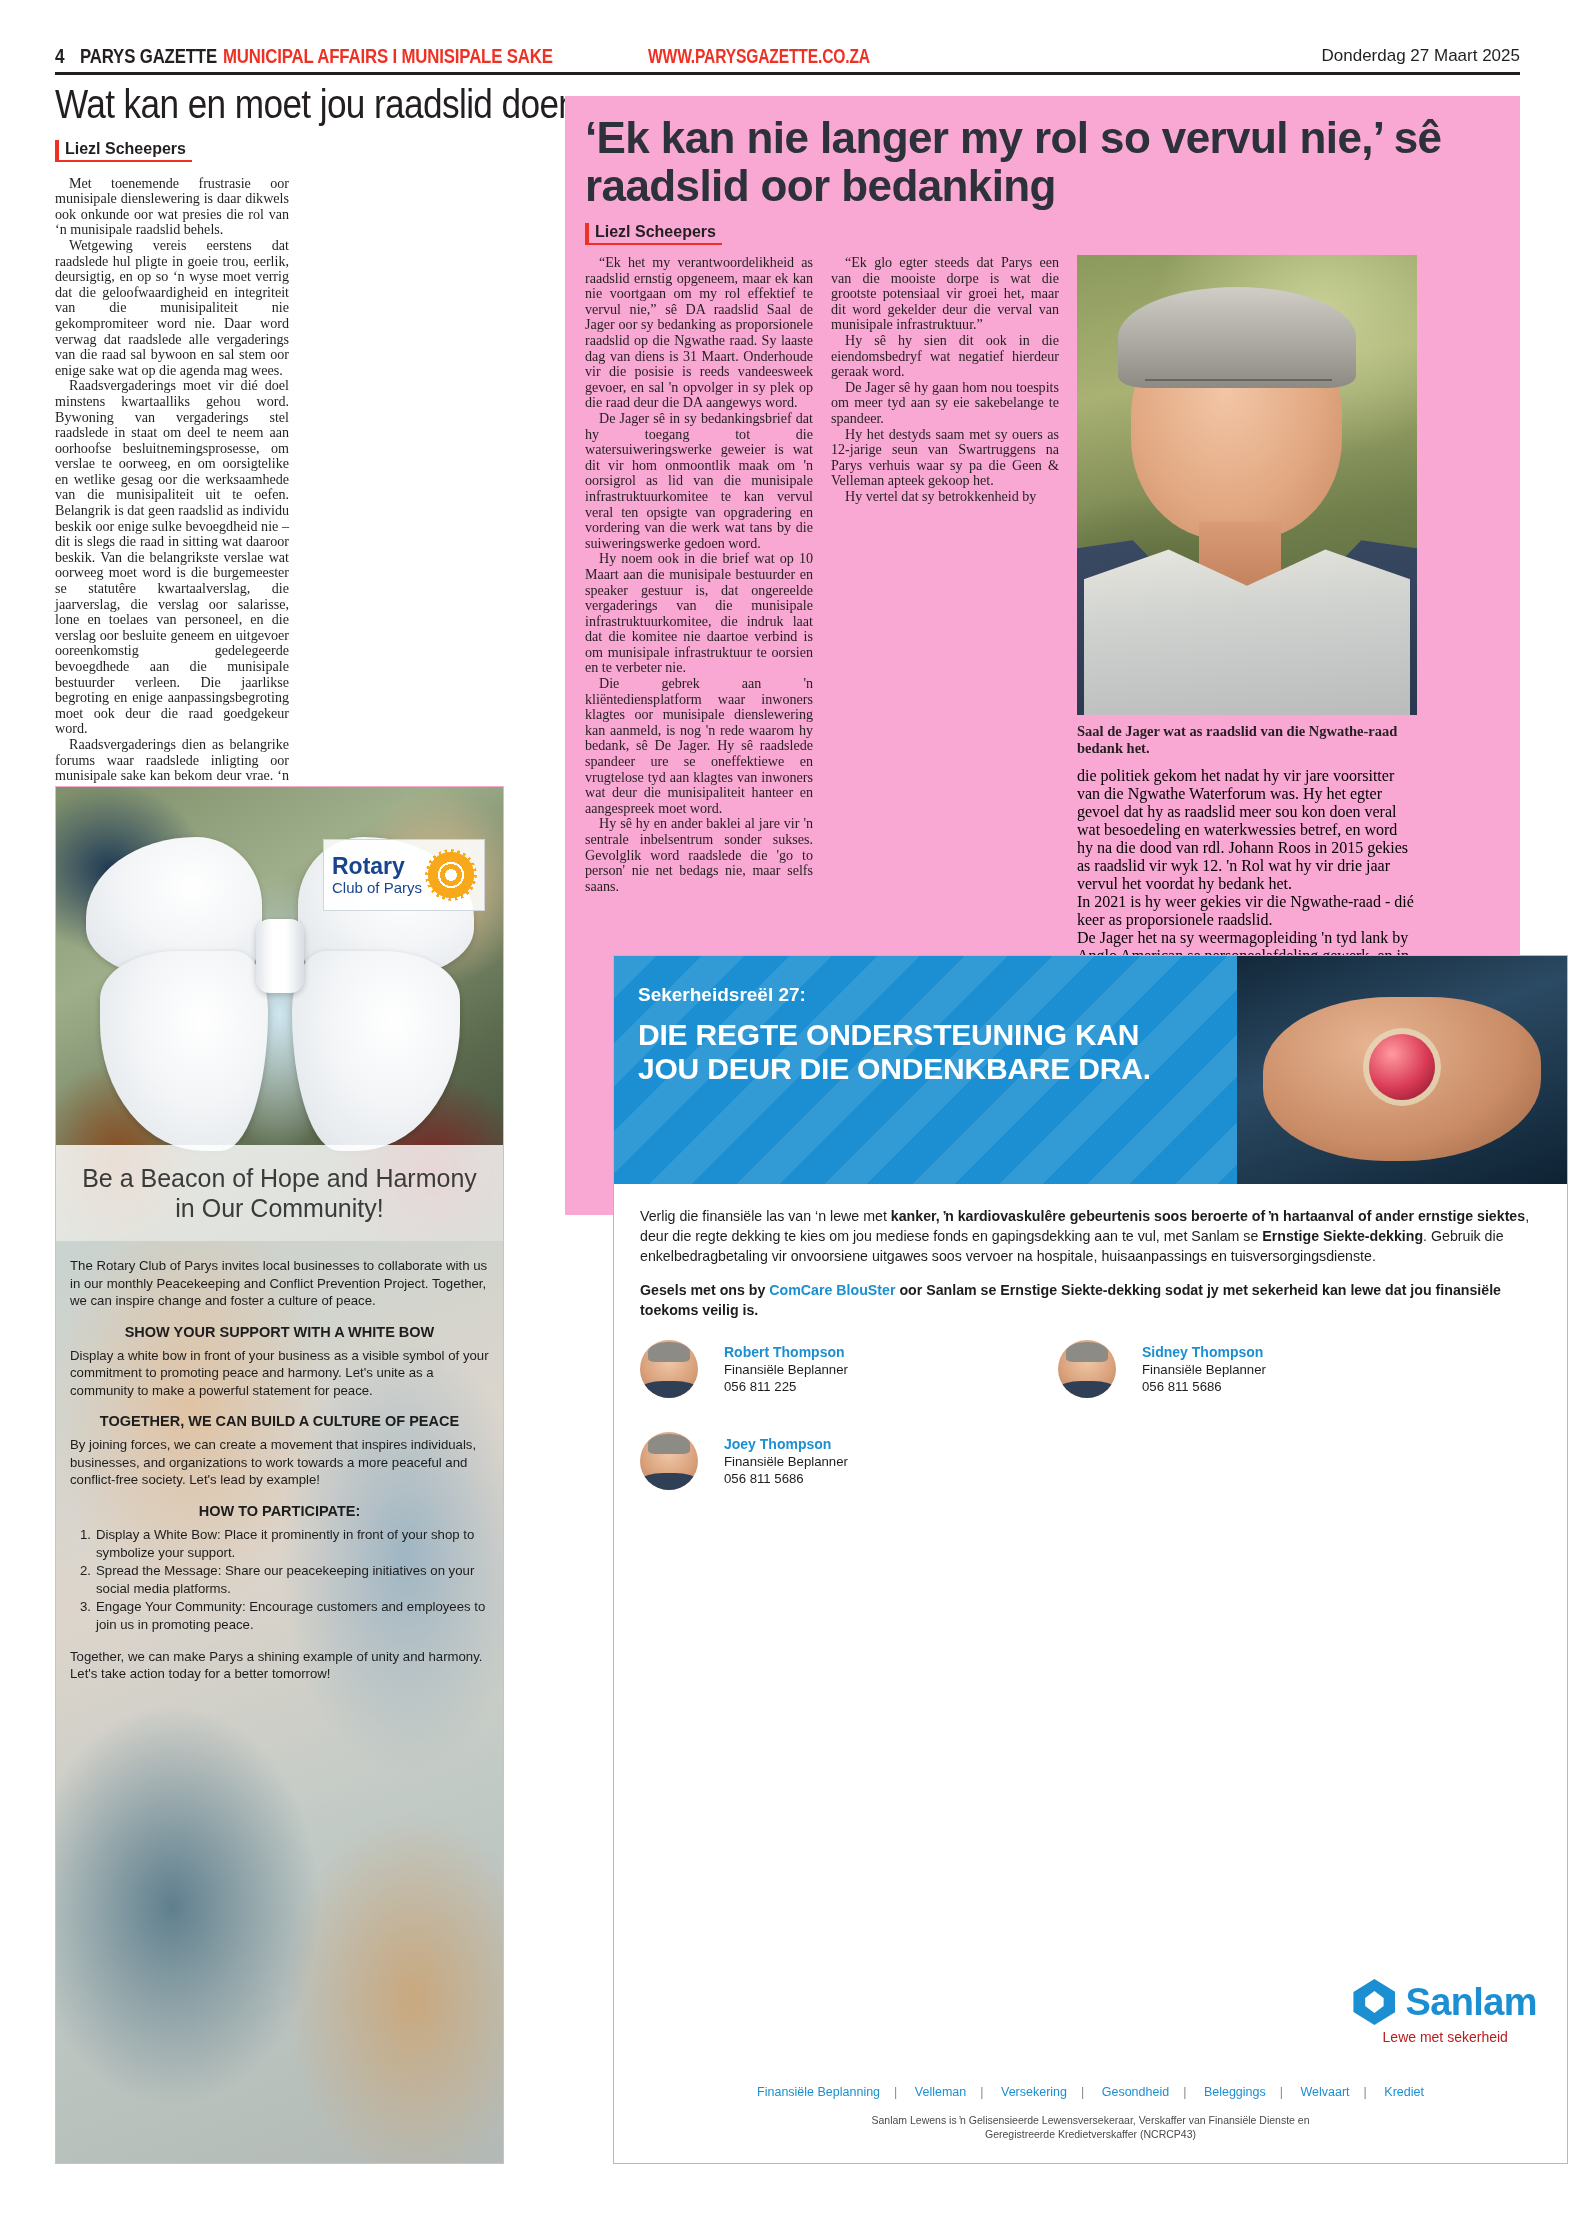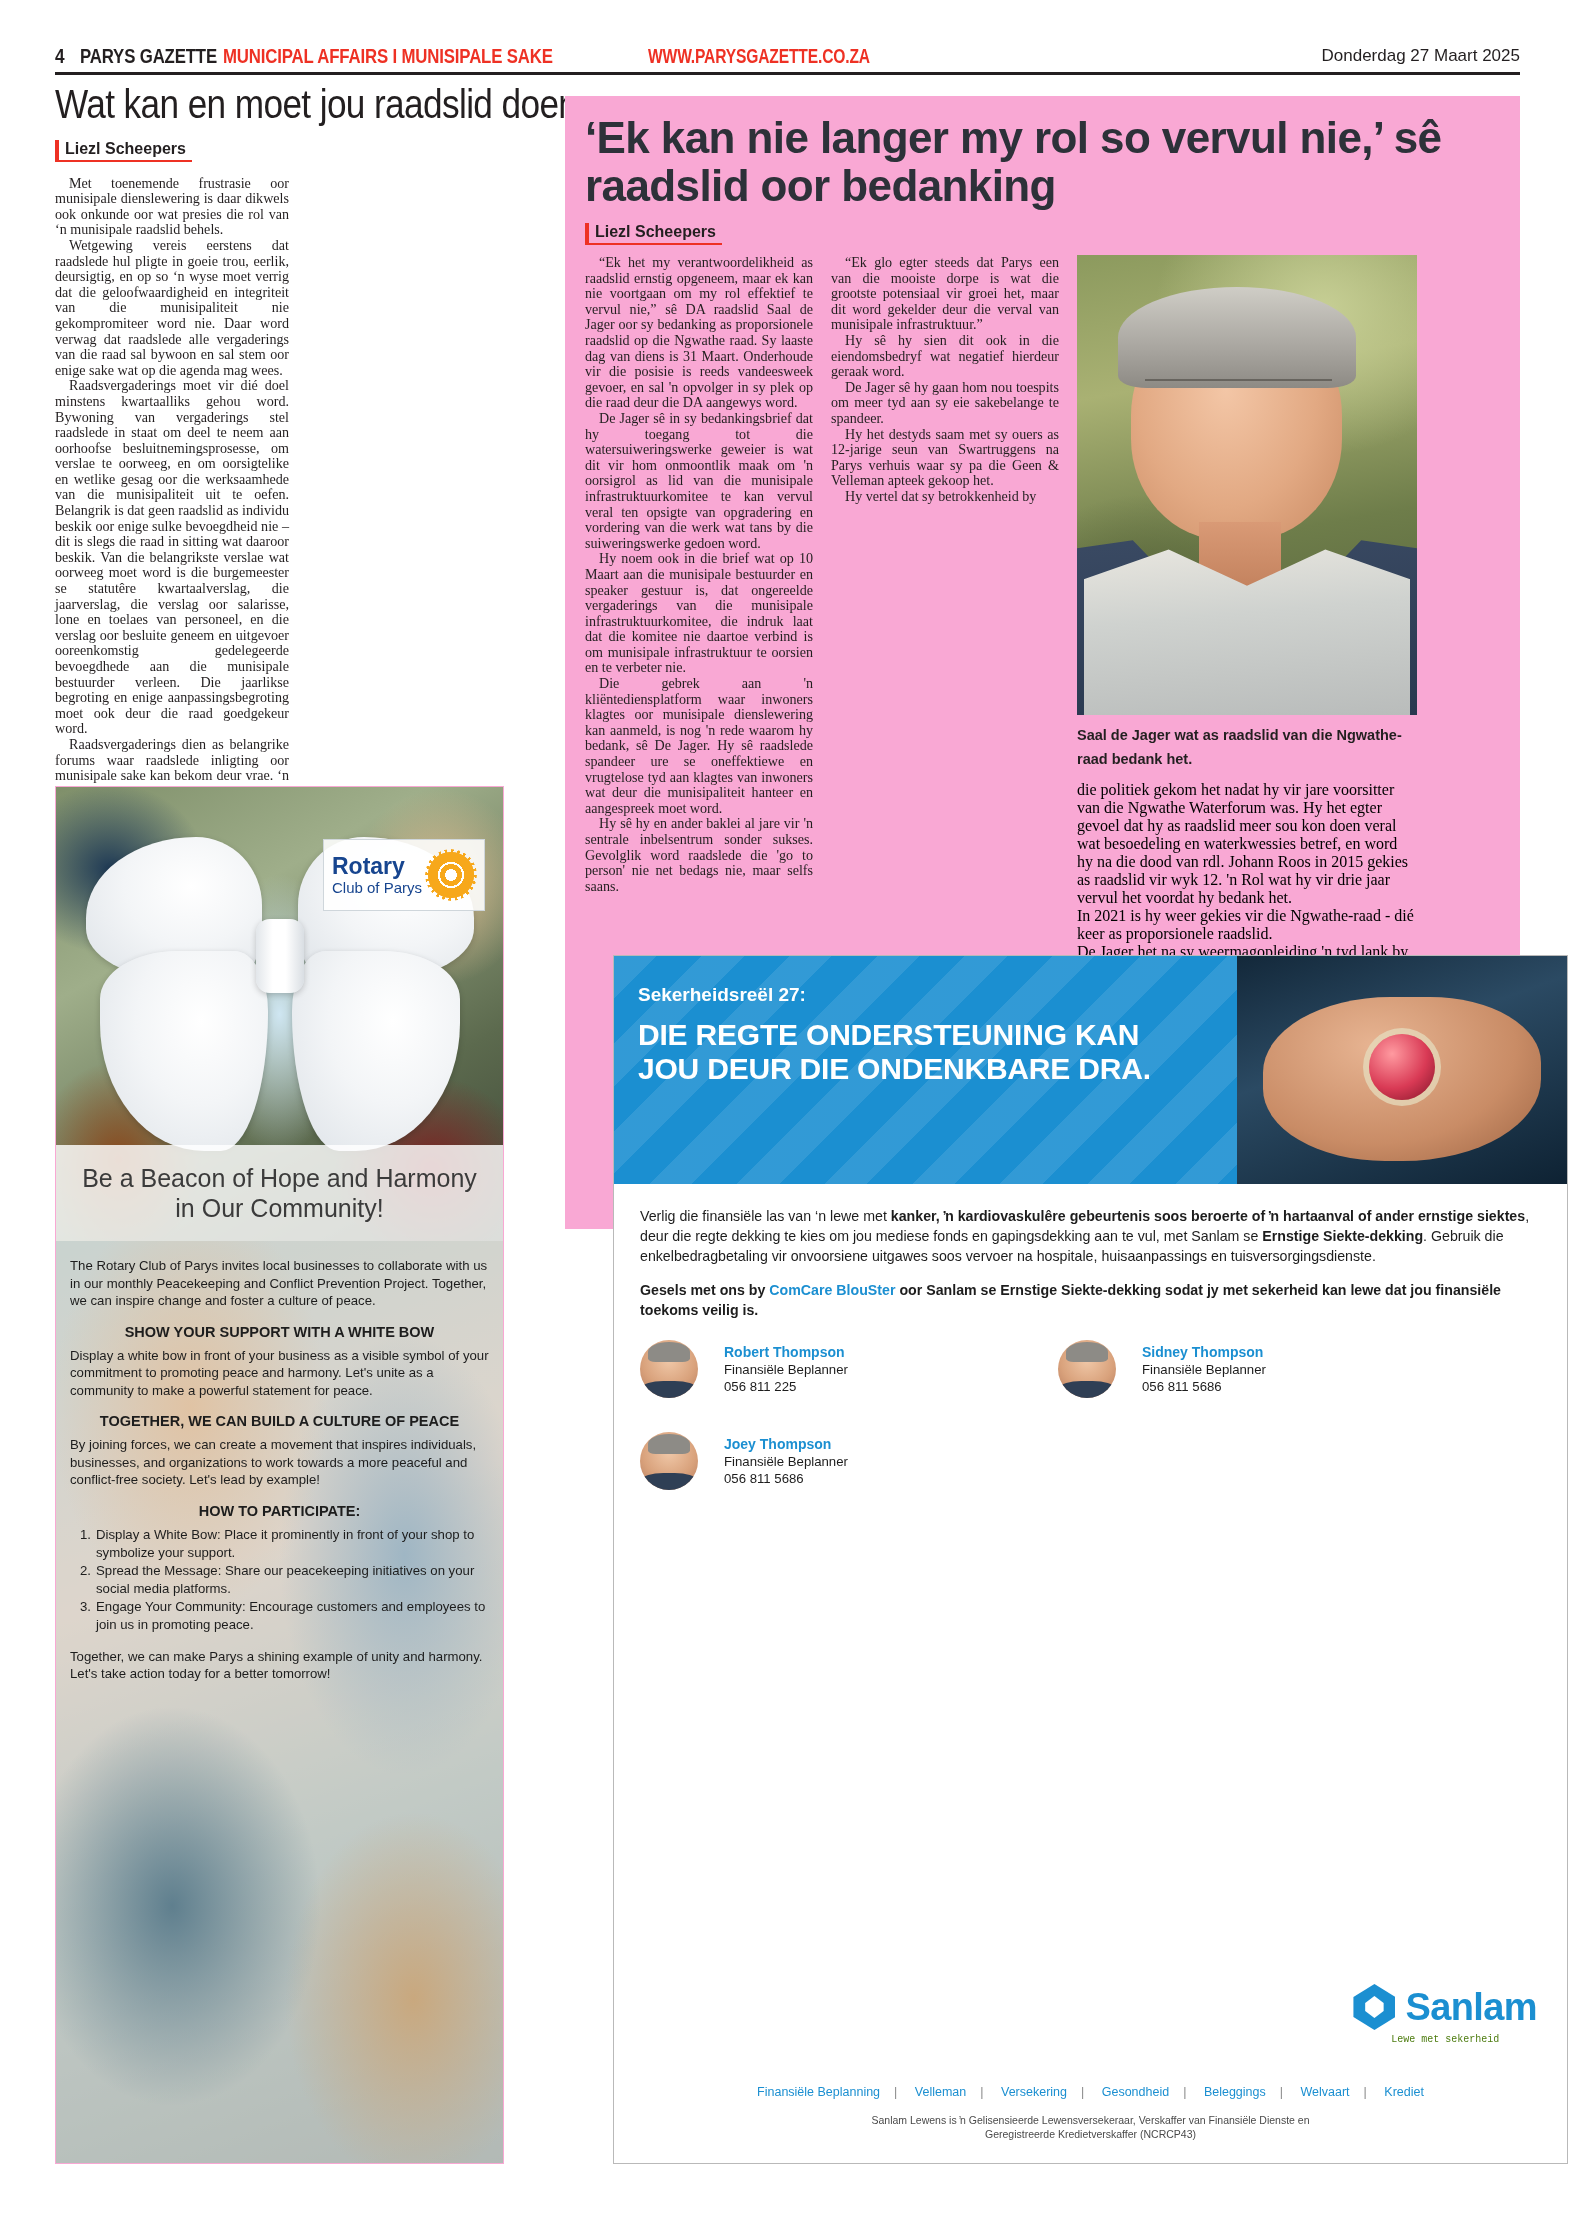--- a/index.html
+++ b/index.html
@@ -120,22 +120,22 @@
     position:absolute; left:-6%; top:62%; width:112%; height:40%;
     background: linear-gradient(175deg,#3a4a63 0%, #28374e 100%);
     clip-path: polygon(0 6%, 20% 0, 34% 30%, 50% 46%, 66% 30%, 80% 0, 100% 6%, 100% 100%, 0 100%);
   }
   .photo .neck {
     position:absolute; left:36%; top:58%; width:24%; height:14%;
     background: linear-gradient(180deg,#d99a76 0%, #c4835f 100%);
   }
   .caption {
     margin-top: 8px;
-    font-family: Liberation Sans, sans-serif; font-weight: bold;
-    font-size: 14.5px; line-height: 24px; color: #231f20;
+    font-family: Liberation Serif, serif; font-weight: bold;
+    font-size: 14.5px; line-height: 17px; color: #231f20;
   }
   .rb-after { margin-top: 10px; }
 
   
   .rotary-ad {
     position: absolute; left: 55px; top: 786px; width: 449px; height: 1378px;
     border: 1px solid #f9a8d4; overflow: hidden; background: #ef4444;
   }
   .rot-photo {
     position: relative; width: 100%; height: 454px; overflow: hidden;
@@ -299,21 +299,21 @@
   }
   .sl-logo .mark::after {
     content:""; position:absolute; left:28%; top:26%; width:44%; height:48%;
     background:#fff; clip-path: polygon(50% 0, 100% 32%, 100% 68%, 50% 100%, 0 68%, 0 32%);
   }
   .sl-logo .word {
     font-family:"Liberation Sans",sans-serif; font-weight:bold; font-size:38px; color:#1b8fd1;
     letter-spacing:-0.6px;
   }
   .sl-logo .tag {
-    font-family:Liberation Mono, monospace; font-size:10px; color:#4d7c0f; margin-top:4px;
+    font-family:Liberation Sans, sans-serif; font-size:14px; color:#b91c1c; margin-top:4px;
   }
   .sl-links {
     position:absolute; left:0; right:0; bottom: 64px; text-align:center;
     font-family:"Liberation Sans",sans-serif; font-size:12.5px; color:#1b8fd1;
   }
   .sl-links span { margin:0 7px; }
   .sl-links .sep { color:#8a8a8a; }
   .sl-fine {
     position:absolute; left:0; right:0; bottom: 22px; text-align:center;
     font-family:"Liberation Sans",sans-serif; font-size:10.5px; line-height:14px; color:#4a4a4a;

